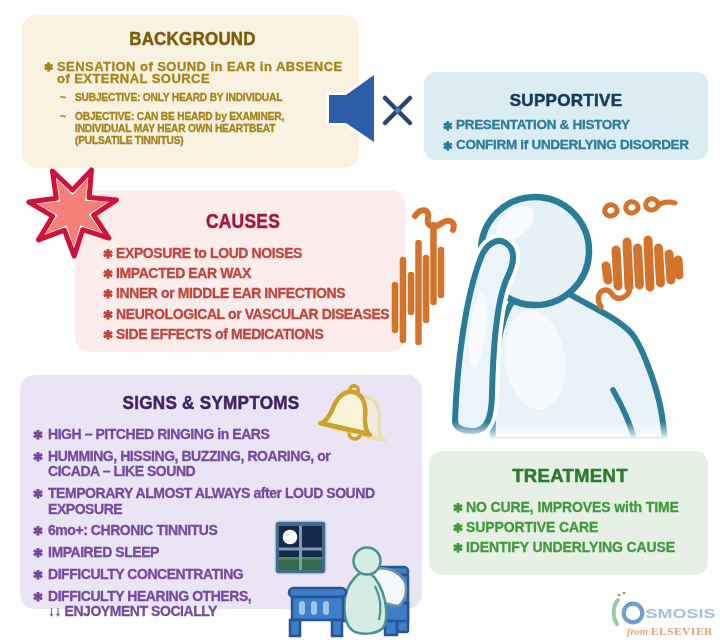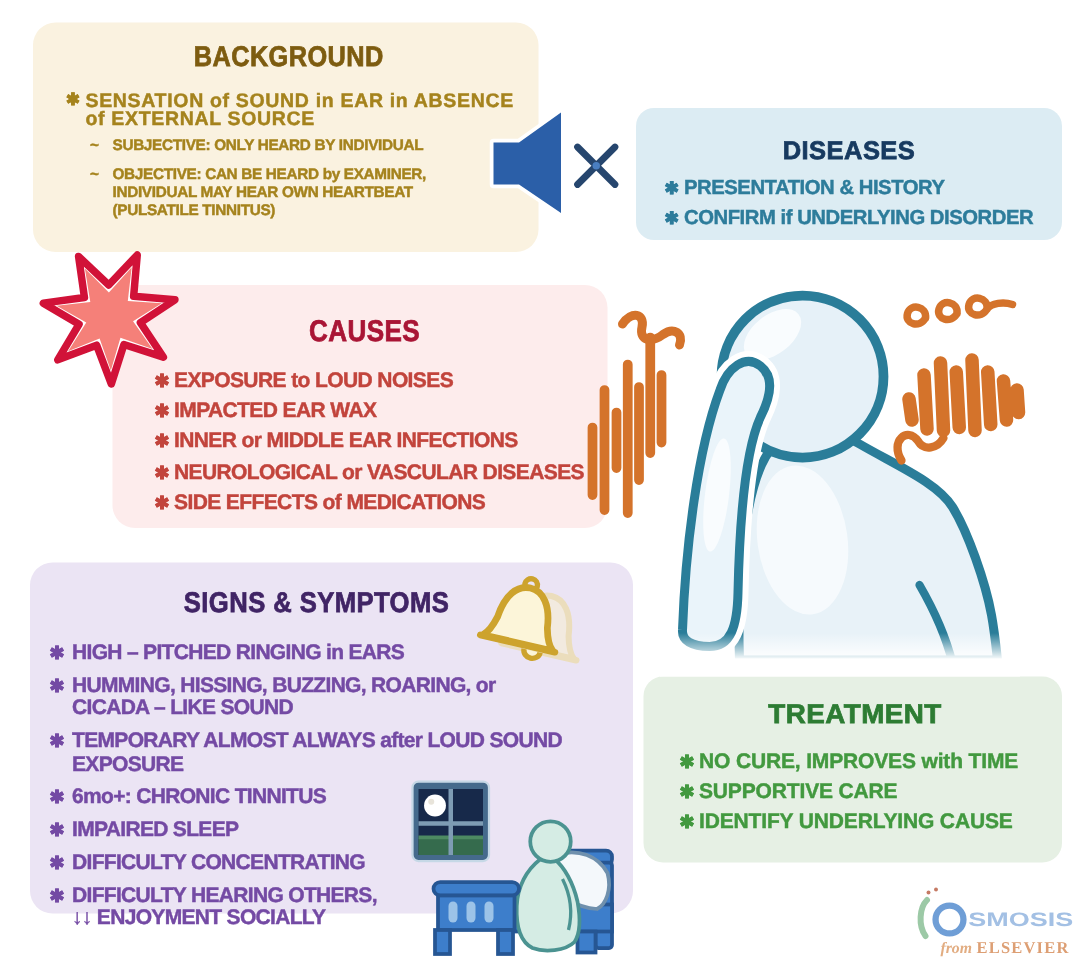--- a/index.html
+++ b/index.html
@@ -48,21 +48,21 @@
 
   <div class="title" id="t-bg">BACKGROUND</div>
   <ul class="blist" id="l-bg">
     <li><span class="ast">✱</span>SENSATION of SOUND in EAR in ABSENCE<br>of EXTERNAL SOURCE</li>
   </ul>
   <ul class="blist" id="l-bg-sub">
     <li><span class="tld">~</span>SUBJECTIVE: ONLY HEARD BY INDIVIDUAL</li>
     <li><span class="tld">~</span>OBJECTIVE: CAN BE HEARD by EXAMINER,<br>INDIVIDUAL MAY HEAR OWN HEARTBEAT<br>(PULSATILE TINNITUS)</li>
   </ul>
 
-  <div class="title" id="t-dx">DISEASES</div>
+  <div class="title" id="t-dx">SUPPORTIVE</div>
   <ul class="blist" id="l-dx">
     <li><span class="ast">✱</span>PRESENTATION &amp; HISTORY</li>
     <li><span class="ast">✱</span>CONFIRM if UNDERLYING DISORDER</li>
   </ul>
 
   <div class="title" id="t-ca">CAUSES</div>
   <ul class="blist" id="l-ca">
     <li><span class="ast">✱</span>EXPOSURE to LOUD NOISES</li>
     <li><span class="ast">✱</span>IMPACTED EAR WAX</li>
     <li><span class="ast">✱</span>INNER or MIDDLE EAR INFECTIONS</li>

